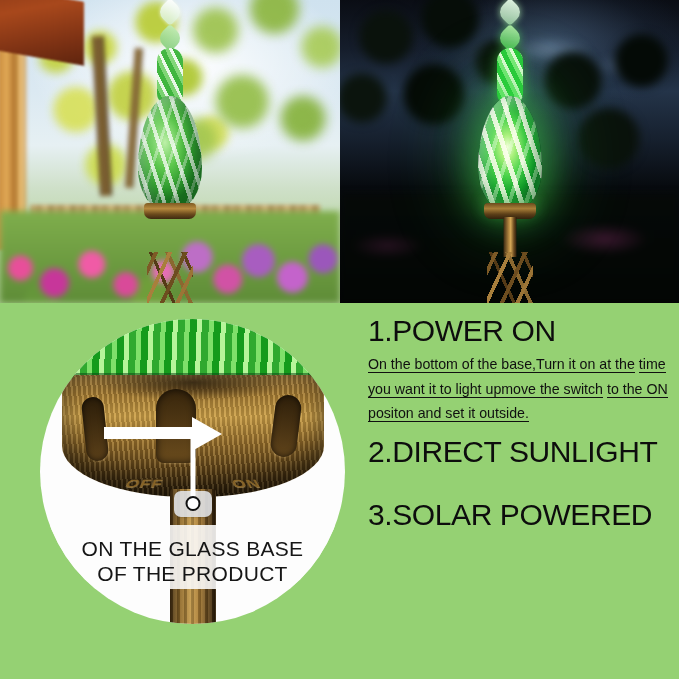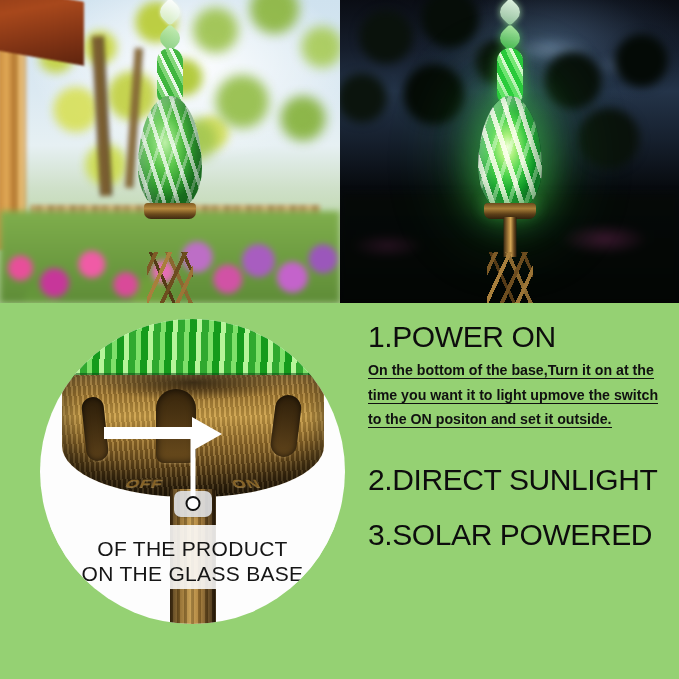--- a/index.html
+++ b/index.html
@@ -380,36 +380,36 @@
     font-weight: 400;
     color: #0d0d0d;
     letter-spacing: -0.4px;
     line-height: 1.18;
     white-space: nowrap;
   }
   .step-body {
     margin-top: 4px;
     font-family: "Liberation Sans", sans-serif;
     font-size: 14.2px;
-    font-weight: 700;
+    font-weight: 400;
     color: #101010;
     line-height: 1.72;
   }
   .step-body span {
     display: inline;
     border-bottom: 1px solid #101010;
     box-decoration-break: clone;
     -webkit-box-decoration-break: clone;
   }
   .step-line { display: block; }
   .step-line span { border-bottom: 1px solid #101010; }
 
-  #step1 { margin-top: 8px; }
-  #step2 { margin-top: 30px; }
-  #step3 { margin-top: 20px; }
+  #step1 { margin-top: 2px; }
+  #step2 { margin-top: 8px; }
+  #step3 { margin-top: 28px; }
 </style>
 </head>
 <body>
 
 <div id="infographic">
 
   <div class="photo-row">
 
     <div class="photo photo-day">
       <div class="day-sky"></div>
@@ -470,22 +470,22 @@
       <div class="ci-shaft"></div>
       <div class="ci-switch-plate"></div>
 
       <div class="ci-arrow-stem"></div>
       <div class="ci-arrow-bar"></div>
       <div class="ci-arrow-head"></div>
       <div class="ci-switch-dot"></div>
 
       <div class="ci-caption-bg"></div>
       <div class="ci-caption">
+        <span>ON THE GLASS BASE</span>
         <span>OF THE PRODUCT</span>
-        <span>ON THE GLASS BASE</span>
       </div>
     </div>
 
     <div class="steps">
 
       <div class="step" id="step1">
         <div class="step-title">1.POWER ON</div>
         <div class="step-body">
           <span class="step-line"><span>On the bottom of the base,Turn it on at the</span></span>
           <span class="step-line"><span>time you want it to light upmove the switch</span></span>

